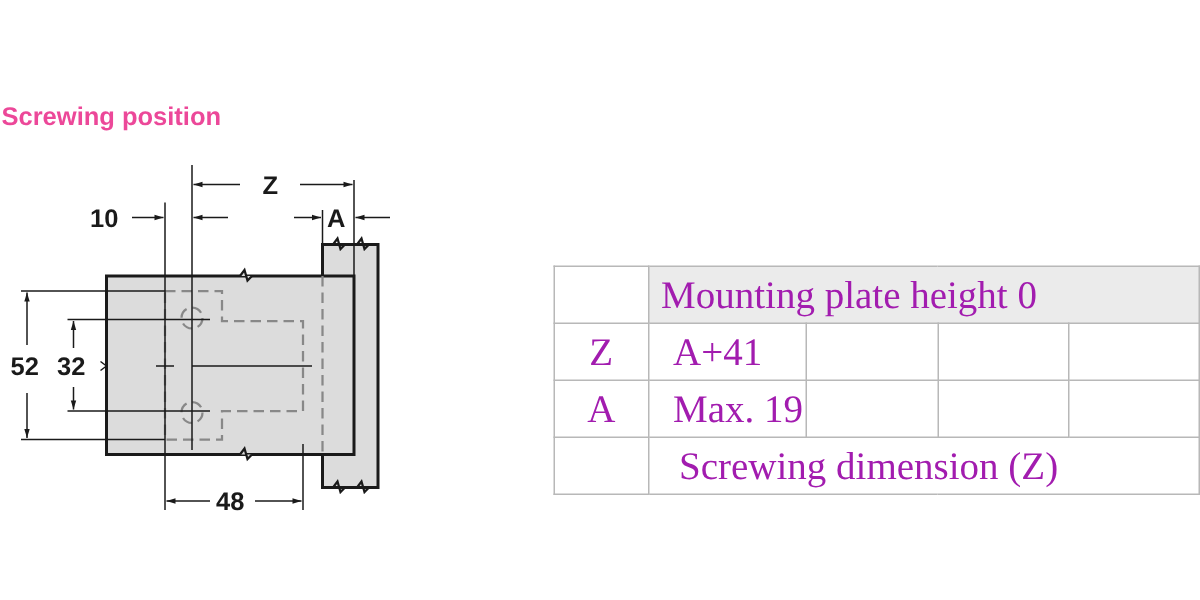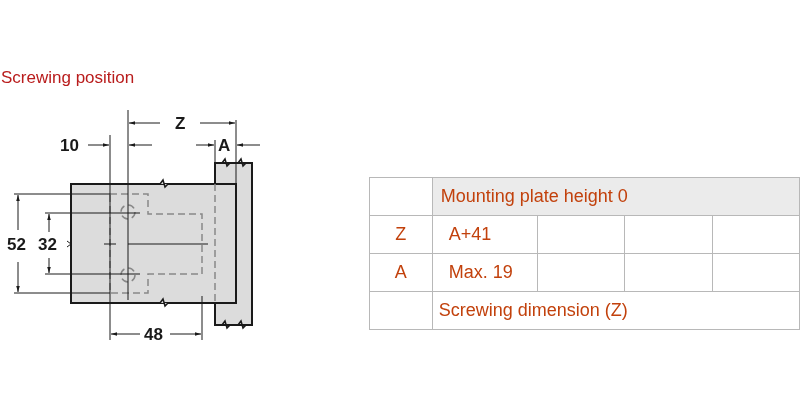--- a/index.html
+++ b/index.html
@@ -1,25 +1,25 @@
 <!DOCTYPE html>
 <html><head>
 <meta charset="utf-8">
 <style>
   html, body { margin:0; padding:0; background:#ffffff; }
   body { width:800px; height:400px; position:relative; overflow:hidden; font-family:"Liberation Sans", sans-serif; }
-  .title { position:absolute; left:1px; top:68px; font-weight:normal; font-size:17px; color:#b91c1c; }
+  .title { position:absolute; left:1px; top:68px; font-weight:bold; font-size:17px; color:#ec4899; }
   svg.drawing { position:absolute; left:0; top:0; }
-  table.spec { position:absolute; left:369px; top:177px; border-collapse:collapse; font-family:Liberation Sans, sans-serif; color:#c2410c; font-size:18px; }
+  table.spec { position:absolute; left:369px; top:177px; border-collapse:collapse; font-family:Liberation Serif, serif; color:#a21caf; font-size:26px; }
   table.spec td { border:1px solid #b8b8b8; padding:0; height:37px; }
   table.spec td.label { width:64px; text-align:center; }
   table.spec td.head { background:#ebebeb; padding-left:8px; }
   table.spec td.val { width:90px; padding-left:16px; }
   table.spec td.empty { width:90px; }
-  table.spec td.foot { padding-left:6px; }
+  table.spec td.foot { padding-left:20px; }
 </style>
 </head>
 <body>
 
 <div class="title">Screwing position</div>
 
 <svg class="drawing" width="360" height="400" viewBox="0 0 360 400">
   <defs>
     <marker id="arr" viewBox="0 0 10 10" refX="10" refY="5" markerWidth="9" markerHeight="6" orient="auto-start-reverse">
       <path d="M0,2 L10,5 L0,8 z" fill="#1a1a1a"></path>

